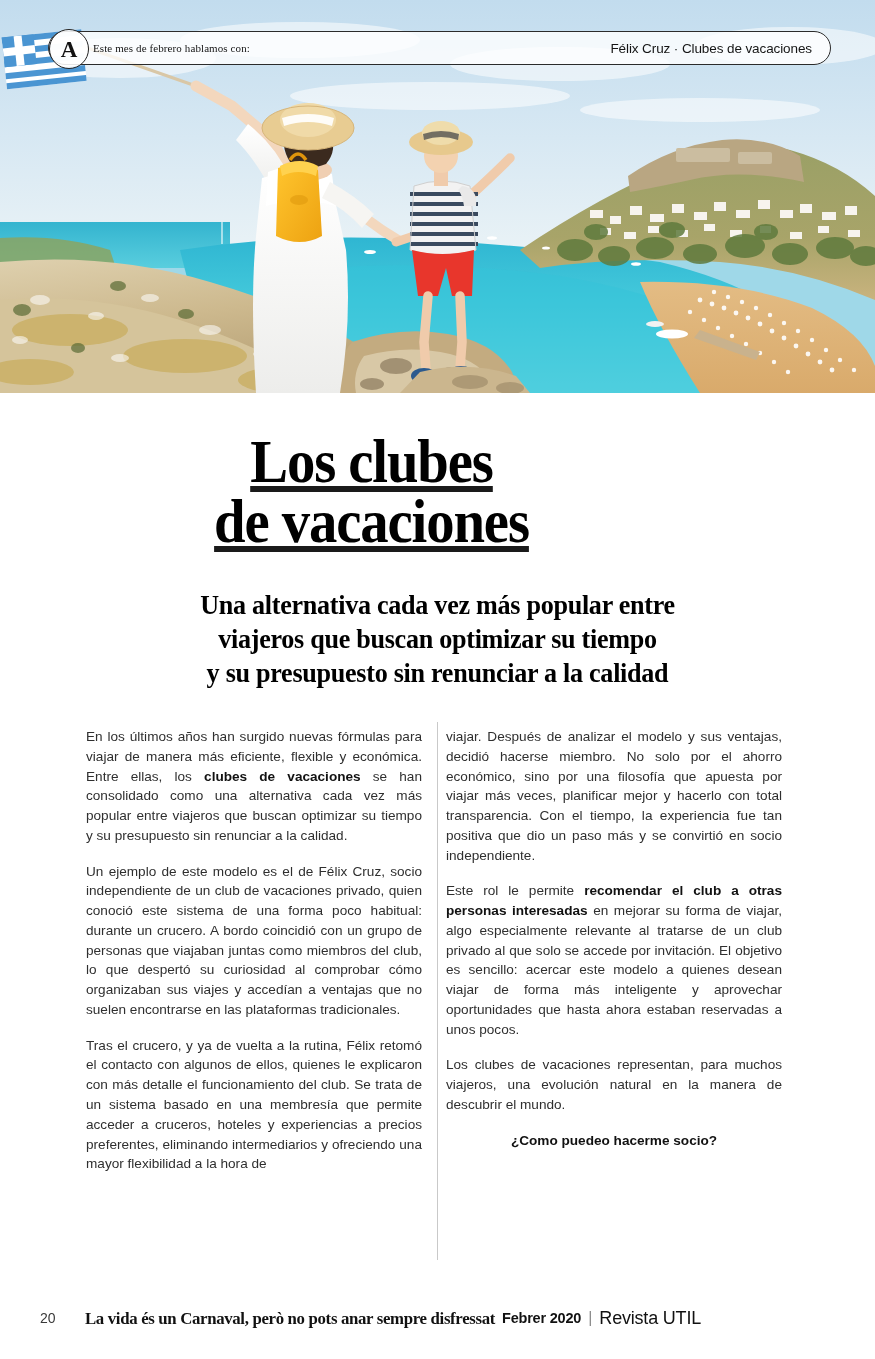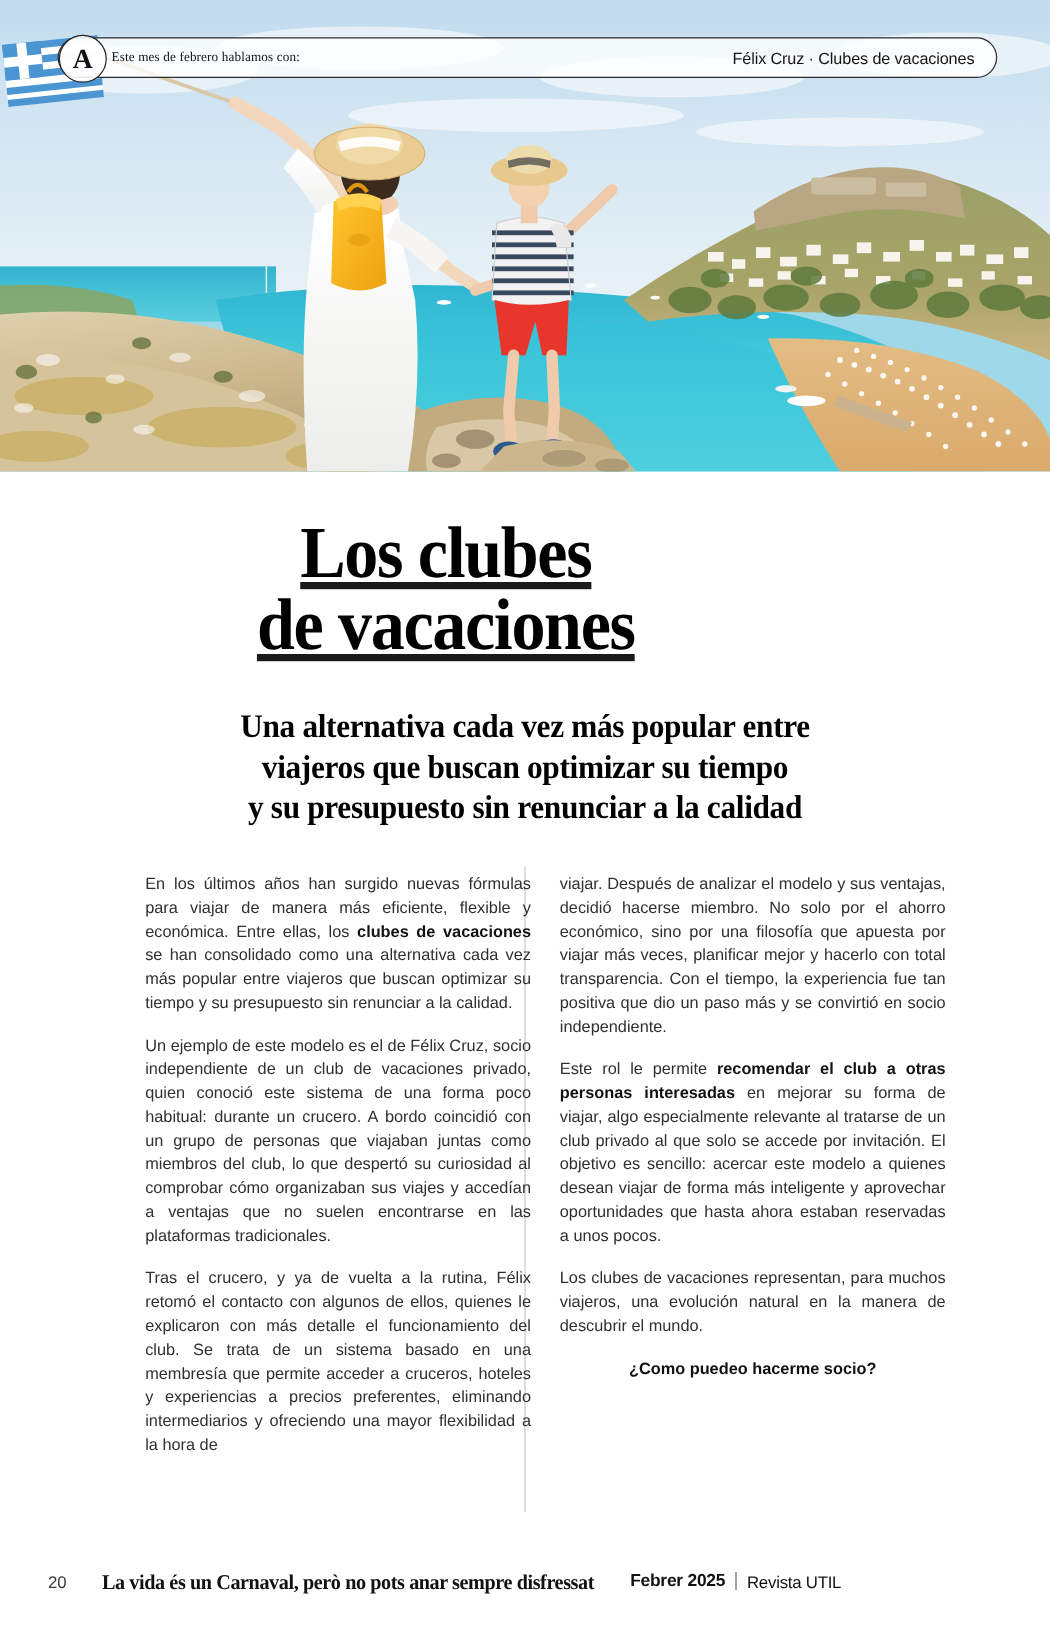--- a/index.html
+++ b/index.html
@@ -126,21 +126,20 @@
     gap: 0;
   }
   .col {
     width: 336px;
     font-size: 13.6px;
     line-height: 1.455;
     color: #2f2f2f;
     text-align: justify;
     text-justify: inter-word;
     hyphens: none;
-    margin-left: 35px;
   }
   .col.right {
     margin-left: 24px;
   }
   .col p { margin: 0 0 16px 0; }
   .col p:last-child { margin-bottom: 0; }
   .col b, .col strong { font-weight: bold; color: #111; }
   .subhead-inline {
     font-weight: bold;
     color: #111;
@@ -199,21 +198,21 @@
     font-size: 14.5px;
     color: #111;
     letter-spacing: -0.2px;
   }
   .footer-pipe {
     color: #8d8d8d;
     font-size: 16px;
     font-weight: 300;
   }
   .footer-mag {
-    font-size: 14px;
+    font-size: 18px;
     color: #111;
     letter-spacing: -0.2px;
   }
 </style>
 </head>
 <body>
 
 <div class="hero">
   <svg viewBox="0 0 875 393" preserveAspectRatio="xMidYMid slice">
     <defs>
@@ -536,17 +535,17 @@
       <p><span>Este rol le permite </span><strong>recomendar el club a otras personas interesadas</strong><span> en mejorar su forma de viajar, algo especialmente relevante al tratarse de un club privado al que solo se accede por invitación. El objetivo es sencillo: acercar este modelo a quienes desean viajar de forma más inteligente y aprovechar oportunidades que hasta ahora estaban reservadas a unos pocos.</span></p>
       <p><span>Los clubes de vacaciones representan, para muchos viajeros, una evolución natural en la manera de descubrir el mundo.</span></p>
       <p class="subhead-inline">¿Como puedeo hacerme socio?</p>
     </div>
 </div>
 
 <div class="footer">
   <span class="footer-page">20</span>
   <span class="footer-tagline">La vida és un Carnaval, però no pots anar sempre disfressat</span>
   <span class="footer-right">
-    <span class="footer-date">Febrer 2025</span>
+    <span class="footer-date">Febrer 2020</span>
     <span class="footer-pipe">|</span>
     <span class="footer-mag">Revista UTIL</span>
   </span>
 </div>
 
 </body></html>

